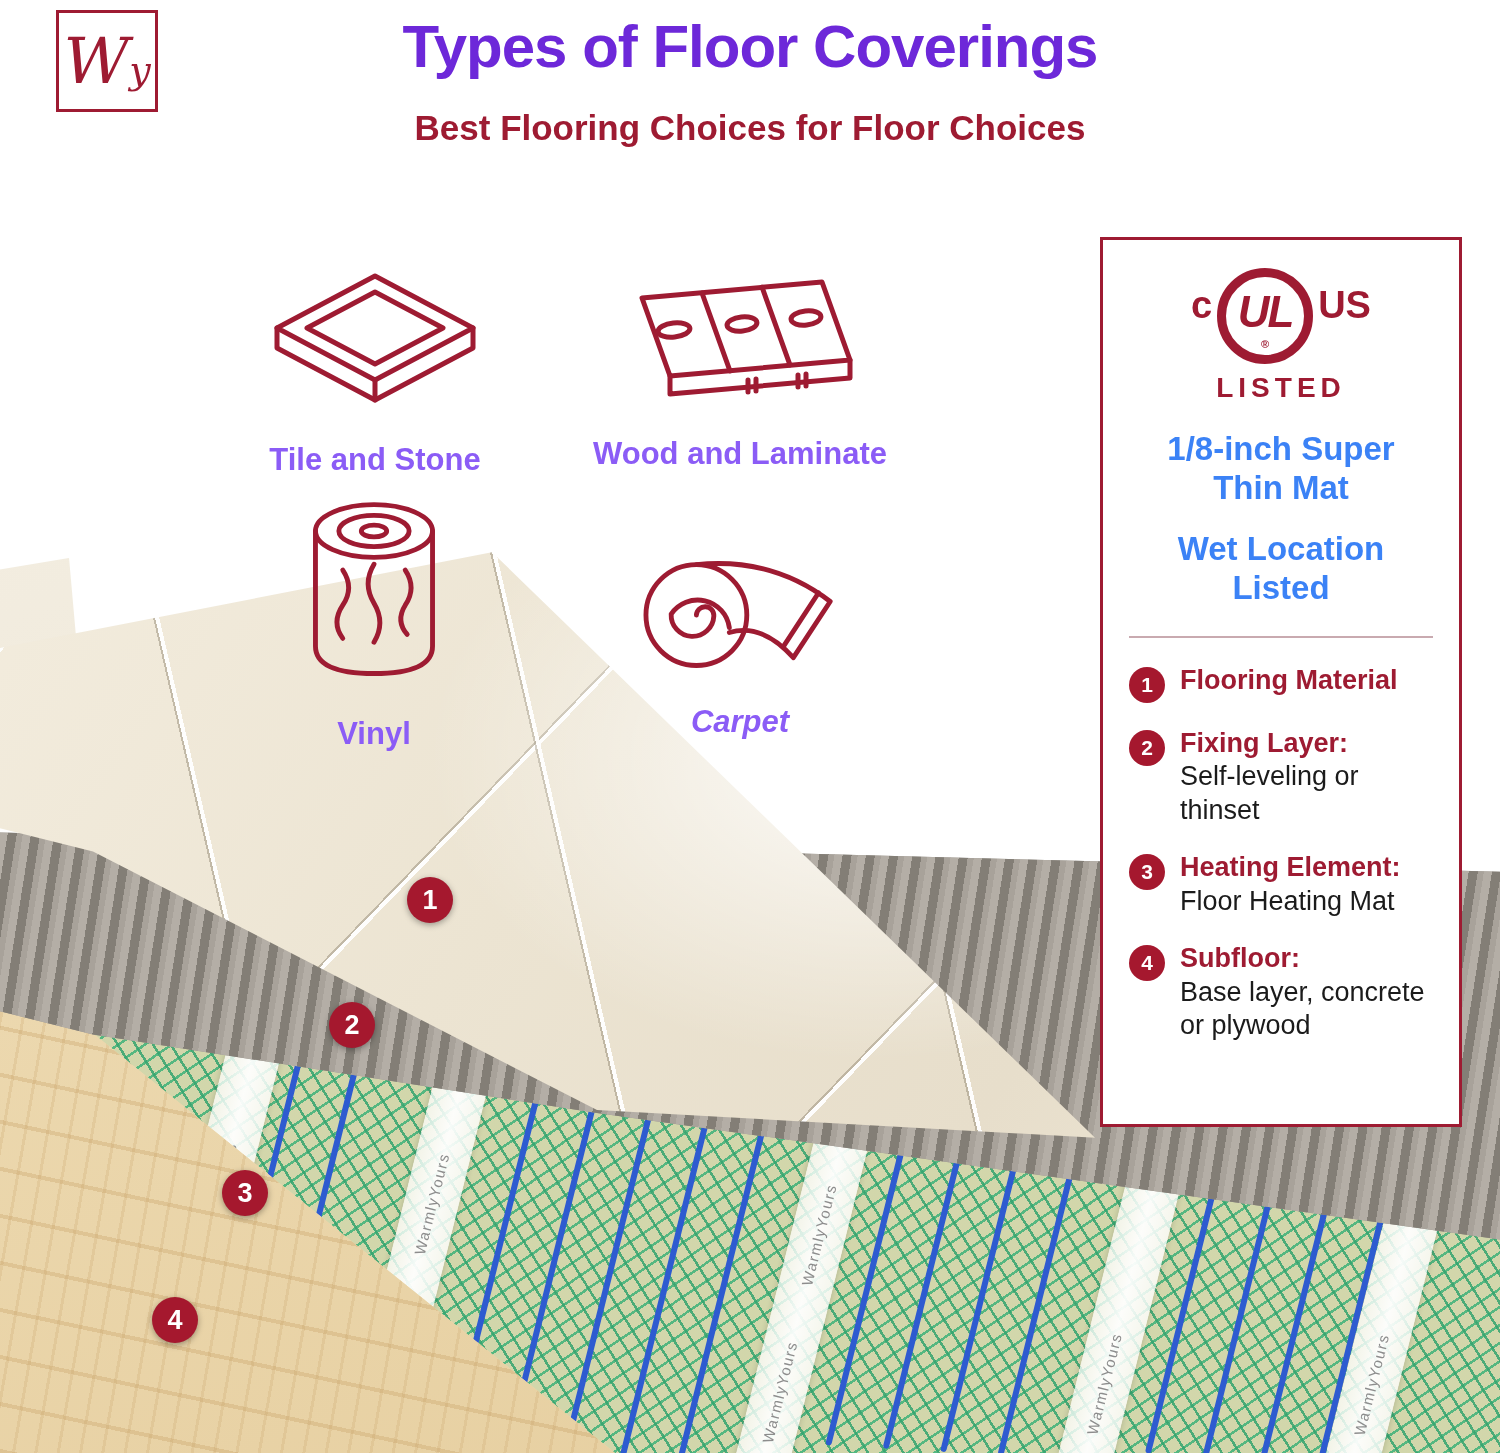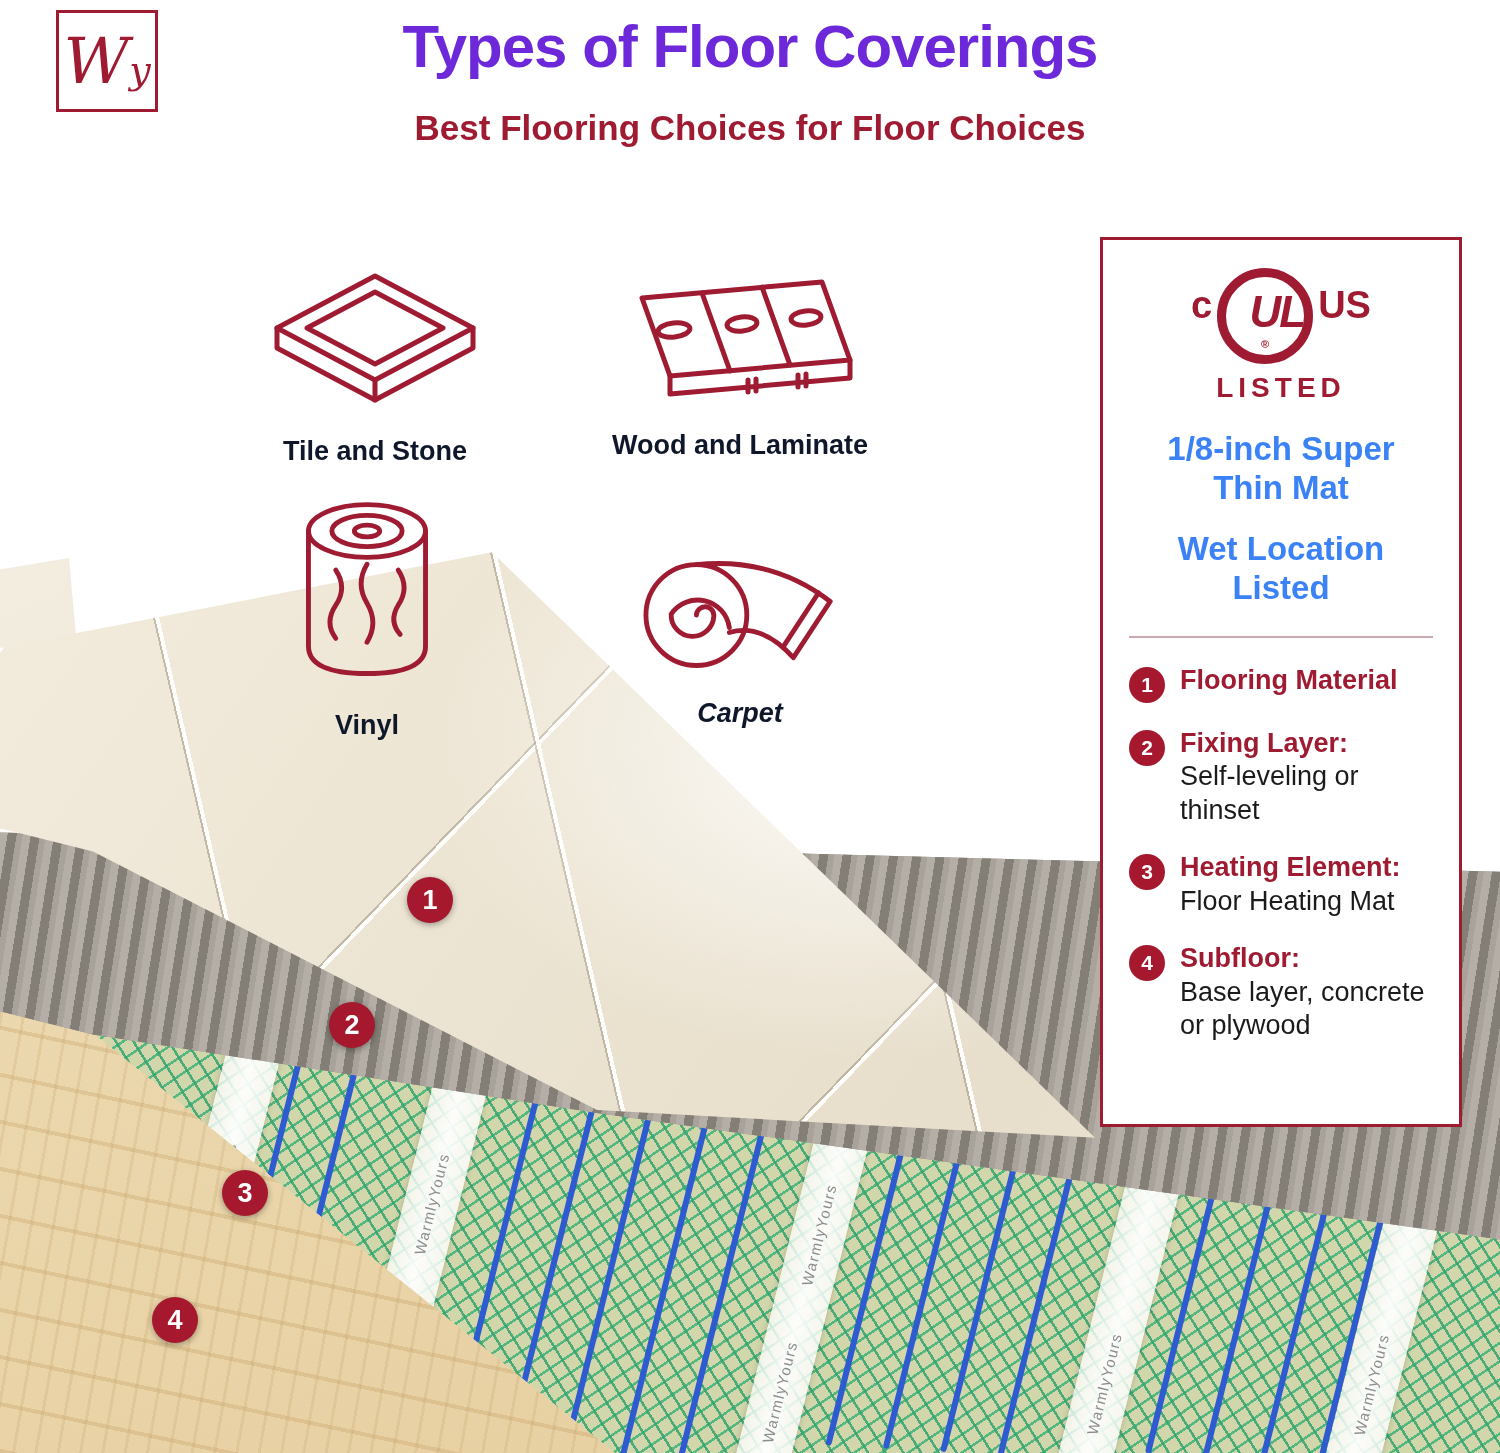--- a/index.html
+++ b/index.html
@@ -81,35 +81,35 @@
   .logo-text::first-letter { font-size:64px; }
 
   .title { position:absolute; left:170px; right:170px; top:12px; text-align:center;
     font-size:60px; font-weight:bold; color:#6d28d9; letter-spacing:-1px; z-index:2; }
   .subtitle { position:absolute; left:170px; right:170px; top:108px; text-align:center;
     font-size:35px; font-weight:bold; color:#9E1B32; z-index:2; }
 
   
   .type-card { position:absolute; display:flex; flex-direction:column; align-items:center; gap:18px; z-index:2; }
   .type-card svg { stroke:#9E1B32; stroke-width:5; fill:none; stroke-linecap:round; stroke-linejoin:round; }
-  .type-label { font-size:27px; font-weight:bold; color:#0f172a; text-align:center; }
+  .type-label { font-size:31px; font-weight:bold; color:#8b5cf6; text-align:center;margin-top:6px; }
   .card-tile   { left:230px; top:268px; width:290px; }
   .card-wood   { left:570px; top:272px; width:340px; }
-  .card-vinyl  { left:247px; top:492px; width:240px;justify-content:space-between; }
+  .card-vinyl  { left:254px; top:492px; width:240px;justify-content:space-between; }
   .card-carpet { left:590px; top:520px; width:300px;font-style:italic; }
 
   
   .panel { position:absolute; left:1100px; top:237px; width:362px; height:890px;
     background:#ffffff; border:3px solid #9E1B32; z-index:3;
     display:flex; flex-direction:column; align-items:center; padding:28px 26px 0; }
 
   .ul-row { display:flex; align-items:flex-start; justify-content:center; gap:5px; color:#9E1B32; }
   .ul-side { font-size:38px; font-weight:bold; margin-top:16px; }
   .ul-circle { width:96px; height:96px; border:9px solid #9E1B32; border-radius:50%;
-    display:flex; align-items:center; justify-content:flex-end; position:relative; }
+    display:flex; align-items:center; justify-content:center; position:relative; }
   .ul-letters { font-size:44px; font-weight:bold; font-style:italic; letter-spacing:-2px; transform:translateY(-4px); }
   .ul-reg { position:absolute; bottom:5px; left:50%; transform:translateX(-50%); font-size:11px; font-weight:bold; }
   .ul-listed { margin-top:8px; font-size:28px; font-weight:bold; letter-spacing:5px; color:#9E1B32; }
 
   .pheadline { margin-top:26px; font-size:33px; font-weight:bold; color:#3b82f6; text-align:center; line-height:1.18; max-width:300px; }
   .pheadline.second { margin-top:22px; }
   .pdivider { margin-top:28px; width:100%; height:2px; background:#c9aab0; }
 
   .players { margin-top:26px; width:100%; display:flex; flex-direction:column; gap:24px; }
   .pitem { display:flex; gap:15px; align-items:flex-start; }

